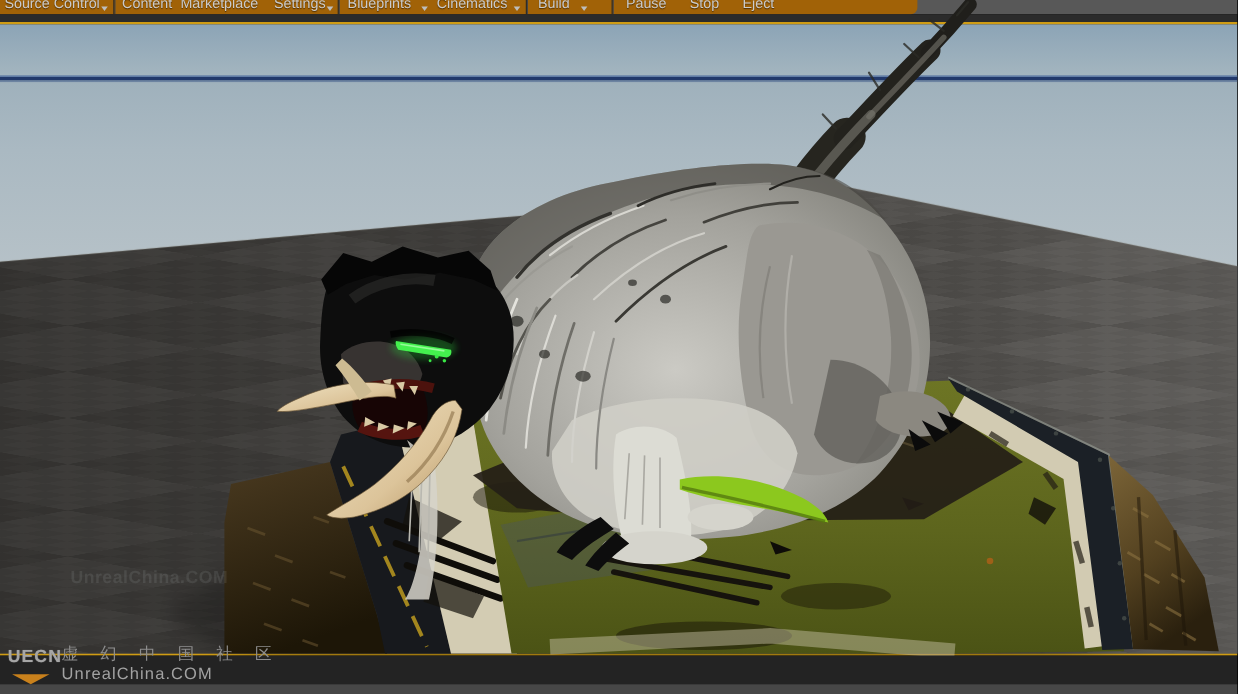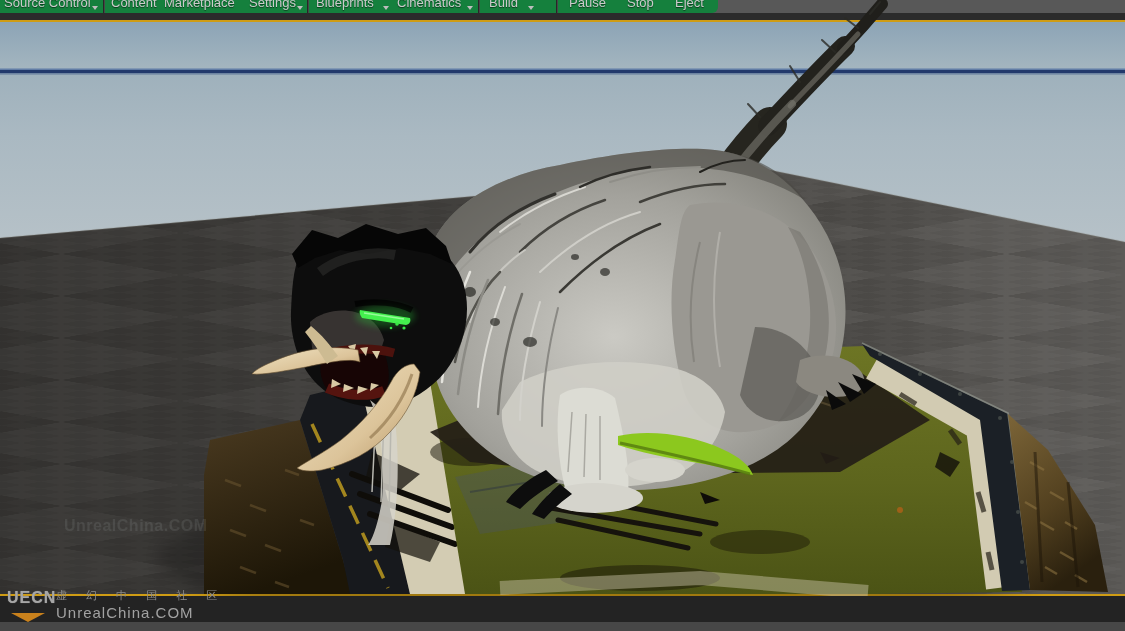--- a/index.html
+++ b/index.html
@@ -3,21 +3,21 @@
 <meta charset="utf-8">
 <style>
   html,body{margin:0;padding:0;}
   body{
     width:1125px;height:631px;position:relative;overflow:hidden;
     background:#000;font-family:"Liberation Sans",sans-serif;
     -webkit-font-smoothing:antialiased;
   }
   
   .toolbar{position:absolute;left:0;top:0;width:1125px;height:13px;background:#585858;}
-  .toolbar-main{position:absolute;left:0;top:0;width:718px;height:13px;background:#15803d;
+  .toolbar-main{position:absolute;left:0;top:0;width:834px;height:13px;background:#a16207;
     border-radius:0 0 6px 0;overflow:hidden;}
   .tb-label{position:absolute;top:-6px;font-size:13px;line-height:18px;color:#cbcbcb;
     white-space:nowrap;text-shadow:0 1px 1px rgba(0,0,0,.55);}
   .tb-sep{position:absolute;top:0;width:1px;height:13px;background:#272727;box-shadow:1px 0 0 #474747;}
   .tb-chev{position:absolute;top:6px;width:0;height:0;border-left:3px solid transparent;
     border-right:3px solid transparent;border-top:4px solid #bdbdbd;}
   .substrip{position:absolute;left:0;top:13px;width:1125px;height:7px;background:#2b2b2b;}
   
   .viewport{position:absolute;left:0;top:20px;width:1125px;height:572px;
     border-top:2px solid #cf9c14;border-bottom:2px solid #cf9c14;
@@ -27,21 +27,21 @@
     letter-spacing:.5px;color:rgba(220,226,230,0.10);}
   
   .bottombar{position:absolute;left:0;top:596px;width:1125px;height:26px;background:#232323;}
   .bottomstrip{position:absolute;left:0;top:622px;width:1125px;height:9px;background:#474747;}
   
   .brand{position:absolute;left:0;top:584px;width:260px;height:42px;z-index:6;}
   .brand-uecn{position:absolute;left:7px;top:1px;font-size:16px;line-height:25px;font-weight:bold;
     color:#a6a6a6;letter-spacing:1px;text-shadow:0 0 1px #7c7c7c;}
   .brand-chev{position:absolute;left:11px;top:29px;width:0;height:0;
     border-left:17px solid transparent;border-right:17px solid transparent;border-top:9px solid #c9811c;}
-  .brand-cn{position:absolute;left:56px;top:3px;font-size:11px;line-height:16px;color:#8d8d8d;
+  .brand-cn{position:absolute;left:56px;top:3px;font-size:15px;line-height:16px;color:#8d8d8d;
     letter-spacing:8px;white-space:nowrap;}
   .brand-site{position:absolute;left:56px;top:21px;font-size:15px;line-height:16px;color:#a2a2a2;
     letter-spacing:1px;white-space:nowrap;}
 </style>
 </head>
 <body>
 
 <div class="toolbar">
   <div class="toolbar-main">
     <span class="tb-label" style="left:4px">Source Control</span>

